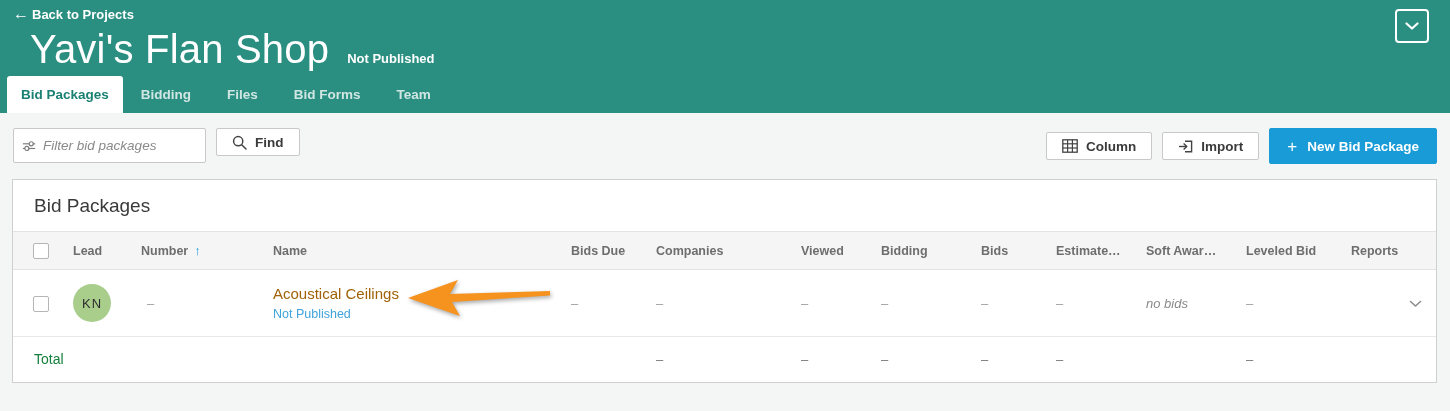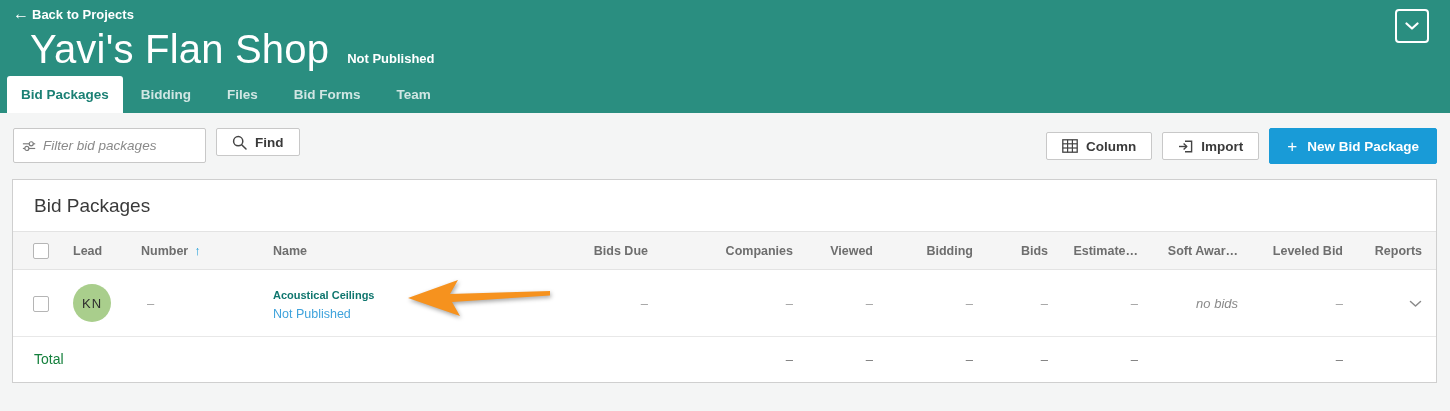--- a/index.html
+++ b/index.html
@@ -84,41 +84,41 @@
     background:#fff; border:1px solid #cfcfcf;
   }
   .card-title { font-size:19px; font-weight:400; color:#3a3a3a; padding:15px 0 14px 21px; }
   table { width:100%; border-collapse:collapse; table-layout:fixed; }
   thead tr { background:#f5f5f5; height:38px; }
   thead th {
     font-size:12.5px; font-weight:bold; color:#6e6e6e;
     border-top:1px solid #e3e3e3; border-bottom:1px solid #e3e3e3;
     text-align:left; white-space:nowrap; overflow:hidden; cursor:pointer;
   }
-  th.num, td.num { text-align:right; padding-right:8px; }
+  th.num, td.num { padding-right:8px; }
   tbody tr.data-row { height:67px; border-bottom:1px solid #e8e8e8; }
   tbody tr.total-row { height:45px; }
   .checkbox {
     display:inline-block; width:16px; height:16px; background:#fff;
     border:1px solid #b5b5b5; border-radius:2px; vertical-align:middle; cursor:pointer;
   }
   .col-check { padding-left:20px; }
   .col-lead  { padding-left:12px; }
   .col-number{ padding-left:20px; }
   .col-name  { padding-left:22px; }
   .sort-arrow { color:#199BD7; font-weight:bold; font-size:13px; margin-left:6px; }
   .avatar {
     width:38px; height:38px; border-radius:50%; background:#A9CE8C;
     display:flex; align-items:center; justify-content:center;
     font-size:13px; font-weight:500; color:#2d2d2d; letter-spacing:1px;
   }
   .dash { color:#9f9f9f; font-size:13px; }
   .total-row .dash { color:#757575; }
   td.num-dash { padding-left:26px; font-size:13px; color:#9f9f9f; }
-  .name-link { font-size:11px; font-weight:bold; color:#0f766e; cursor:pointer; text-decoration:none; display:inline-block; }
+  .name-link { font-size:15px; font-weight:normal; color:#a16207; cursor:pointer; text-decoration:none; display:inline-block; }
   .name-status { font-size:12.5px; color:#3FA3DC; margin-top:4px; }
   .no-bids { font-style:italic; color:#8a8a8a; font-size:13px; }
   .action-cell { text-align:right; padding-right:14px; }
   .row-chevron { cursor:pointer; display:inline-block; }
   .total-label { padding-left:21px; font-size:14px; color:#15803d; }
 
   
   .annotation-arrow {
     position:absolute; left:406px; top:278px; width:146px; height:40px;
     pointer-events:none;

